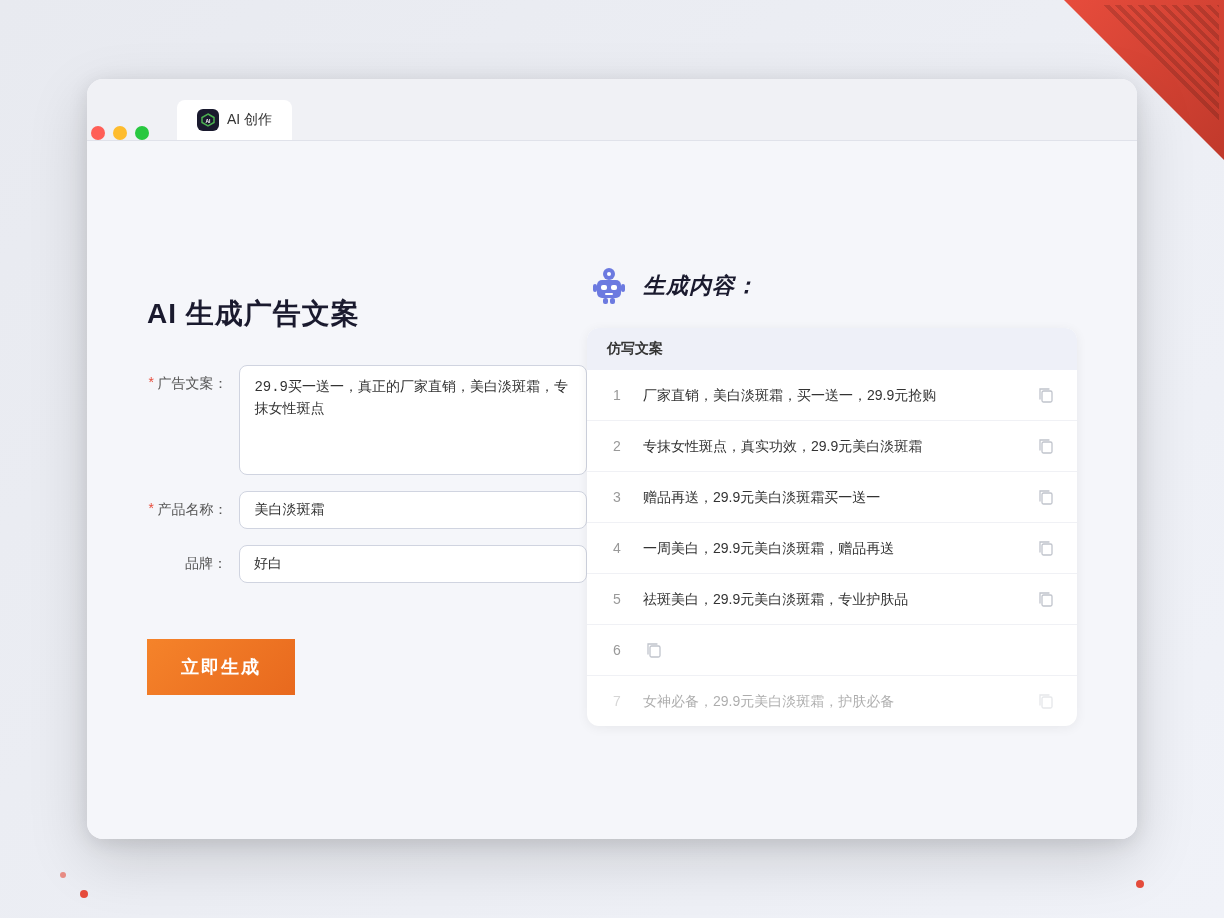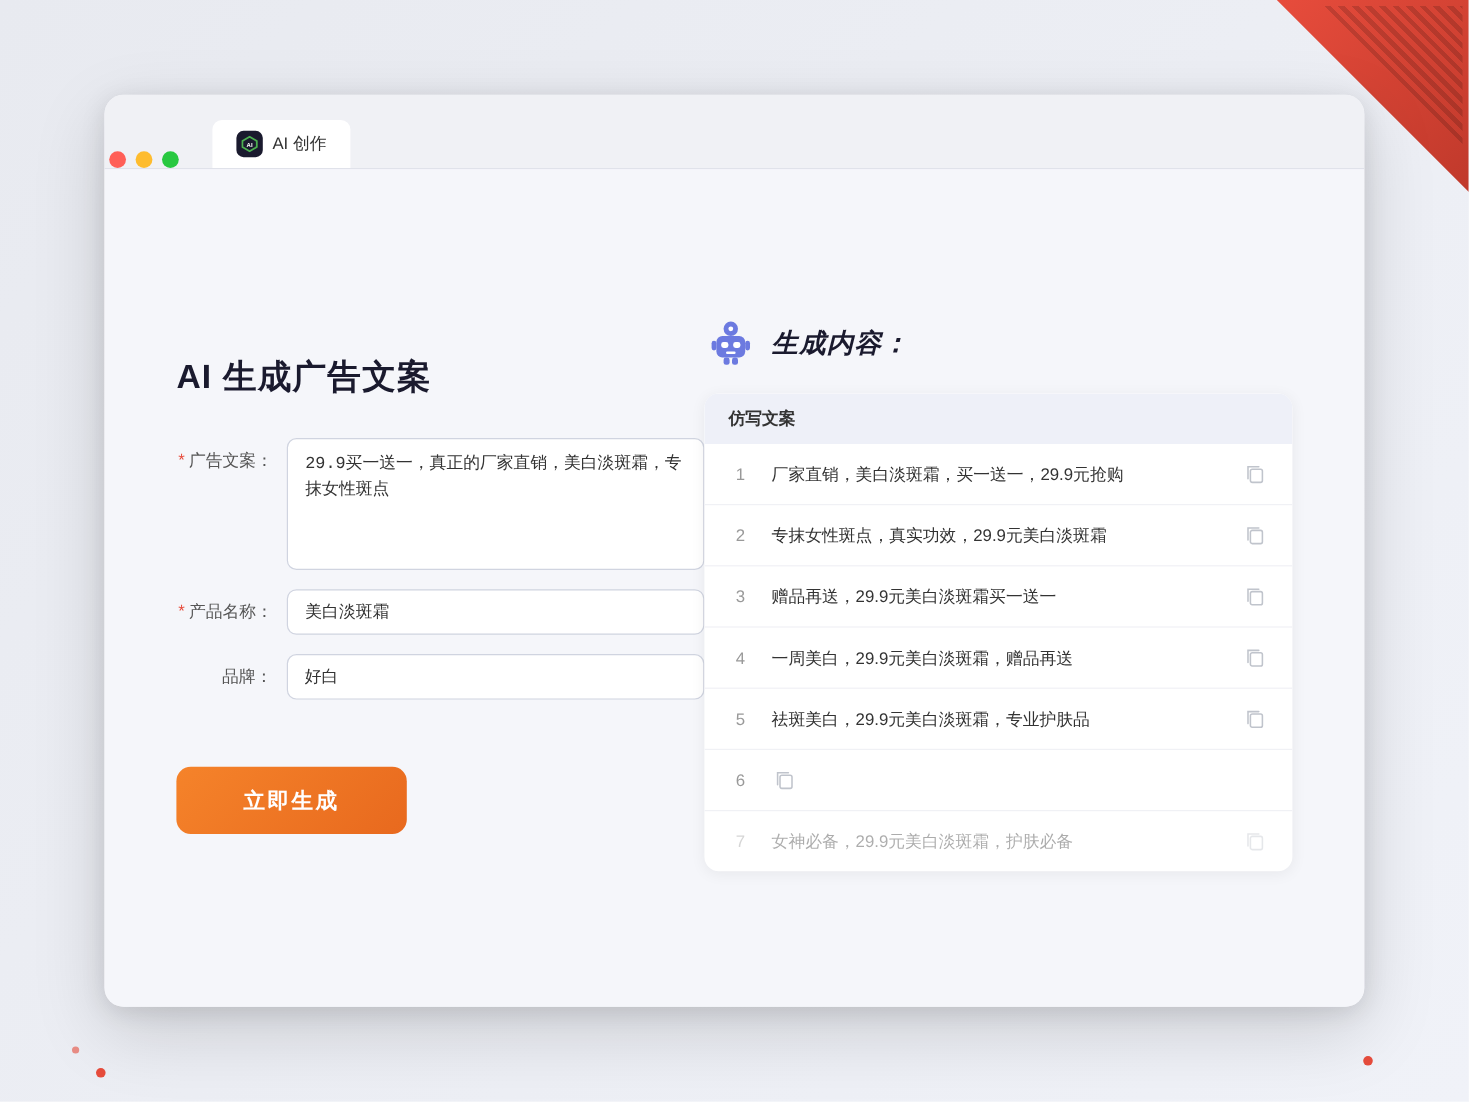--- a/index.html
+++ b/index.html
@@ -191,22 +191,22 @@
     textarea.form-input {
       height: 110px;
       line-height: 1.6;
     }
 
     .generate-btn {
       margin-top: 40px;
       background: linear-gradient(135deg, #f5832a, #e8691e);
       color: white;
       border: none;
-      border-radius: 12px;
-      padding: 16px 56px;
+      border-radius: 0;
+      padding: 16px 34px;
       font-size: 18px;
       font-weight: 600;
       cursor: pointer;
       letter-spacing: 2px;
       font-family: inherit;
     }
 
     
     .right-panel {
       flex: 1;

